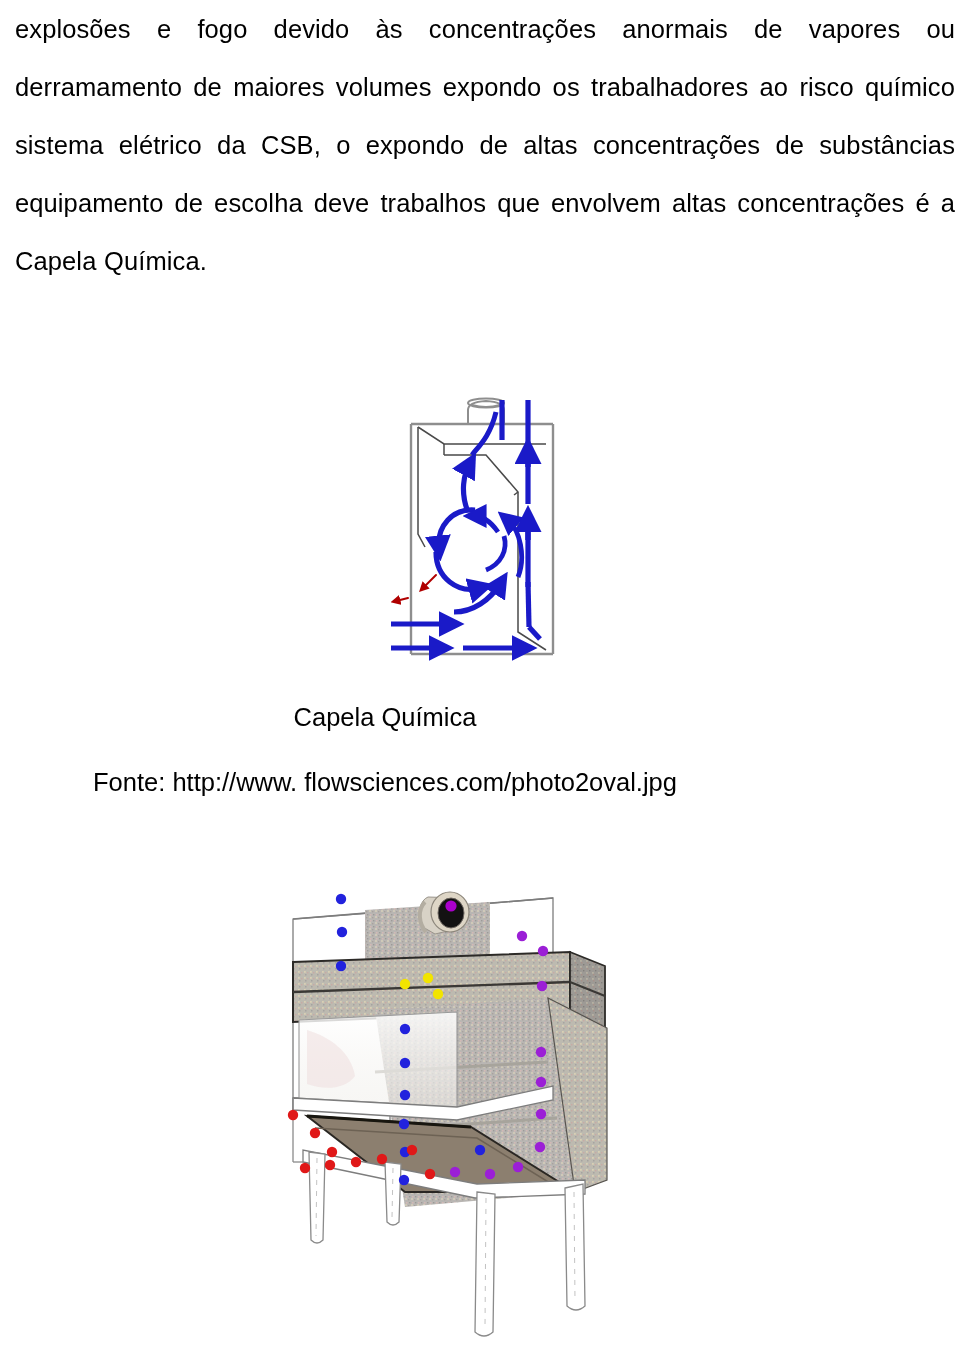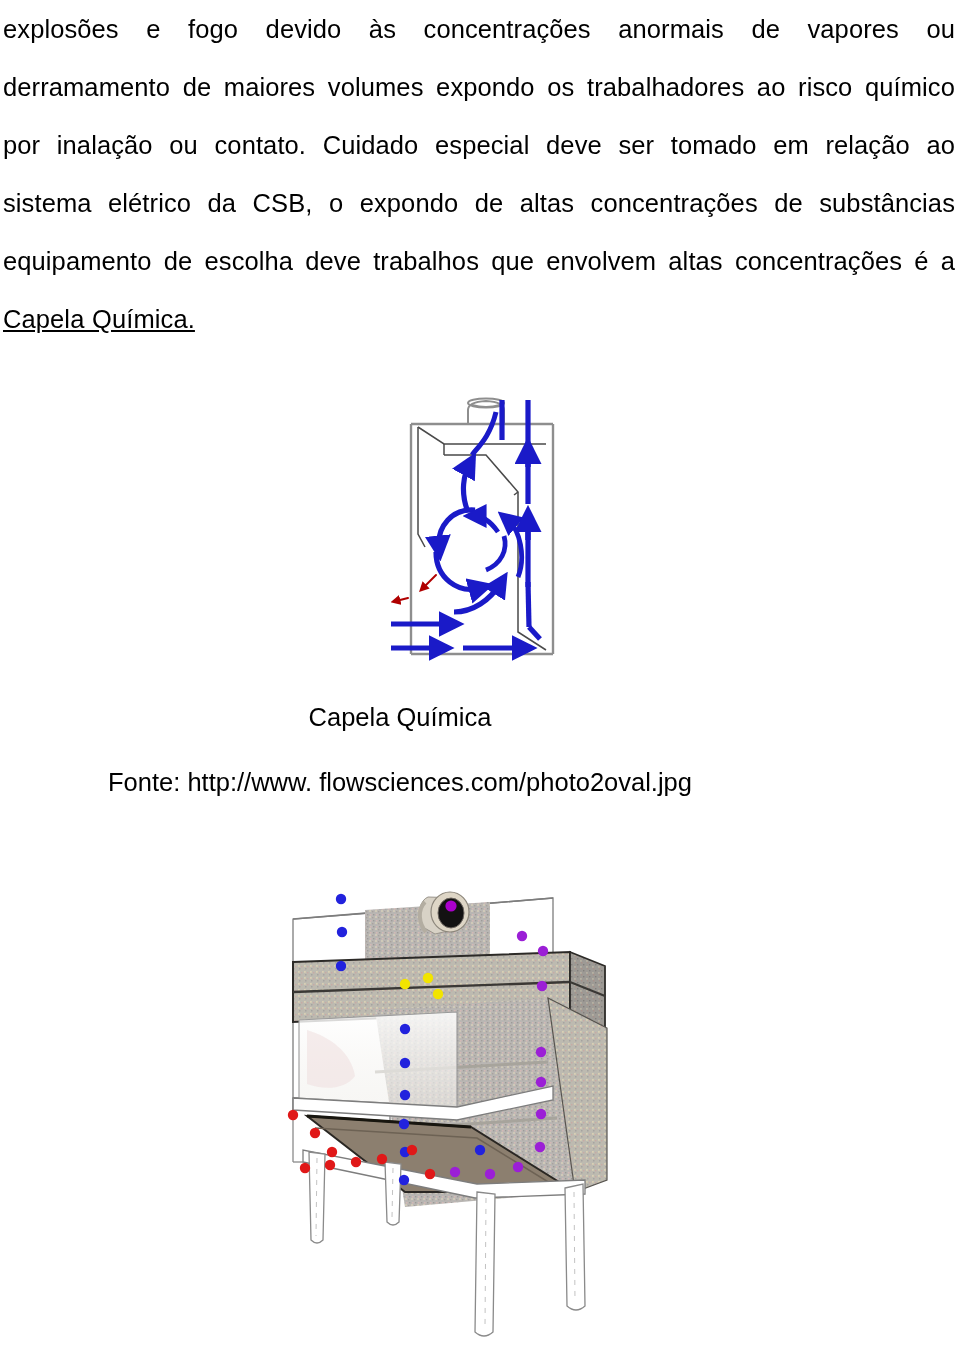--- a/index.html
+++ b/index.html
@@ -33,41 +33,41 @@
     word-spacing: 0.5px;
     margin: 0;
     color: #000;
   }
   
   .line {
     display: block;
     text-align: justify;
     text-align-last: justify;
     white-space: nowrap;
+    margin-left: 12px;
   }
   .line.last {
     text-align-last: left;
-    text-decoration: underline;
   }
 
   
   .fig-airflow {
     position: absolute;
     left: 368px;
     top: 392px;
     width: 230px;
     height: 290px;
   }
   .fig-airflow svg { display: block; }
 
   
   .caption {
     position: absolute;
     width: 768px;
-    left: 16px;
+    left: 1px;
     text-align: center;
     font-size: 25.5px;
     color: #000;
     white-space: nowrap;
   }
   .caption-title { top: 703px; }
   .caption-source { top: 768px; }
 
   
   .fig-hood {
@@ -79,21 +79,20 @@
   }
   .fig-hood svg { display: block; }
 </style>
 </head>
 <body>
 
 <div class="doc-body">
   <p class="para">
     <span class="line">explosões e fogo devido às concentrações anormais de vapores ou</span>
     <span class="line">derramamento de maiores volumes expondo os trabalhadores ao risco químico</span>
-    <span class="line">por inalação ou contato. Cuidado especial deve ser tomado em relação ao</span>
     <span class="line">sistema elétrico da CSB, o expondo de altas concentrações de substâncias</span>
     <span class="line">equipamento de escolha deve trabalhos que envolvem altas concentrações é a</span>
     <span class="line last">Capela Química.</span>
   </p>
 </div>
 
 <div class="fig-airflow">
   <svg width="230" height="290" viewBox="0 0 230 290" xmlns="http://www.w3.org/2000/svg">
     <defs>
       <marker id="ah" markerWidth="5" markerHeight="5" refX="2.2" refY="2.5" orient="auto">

